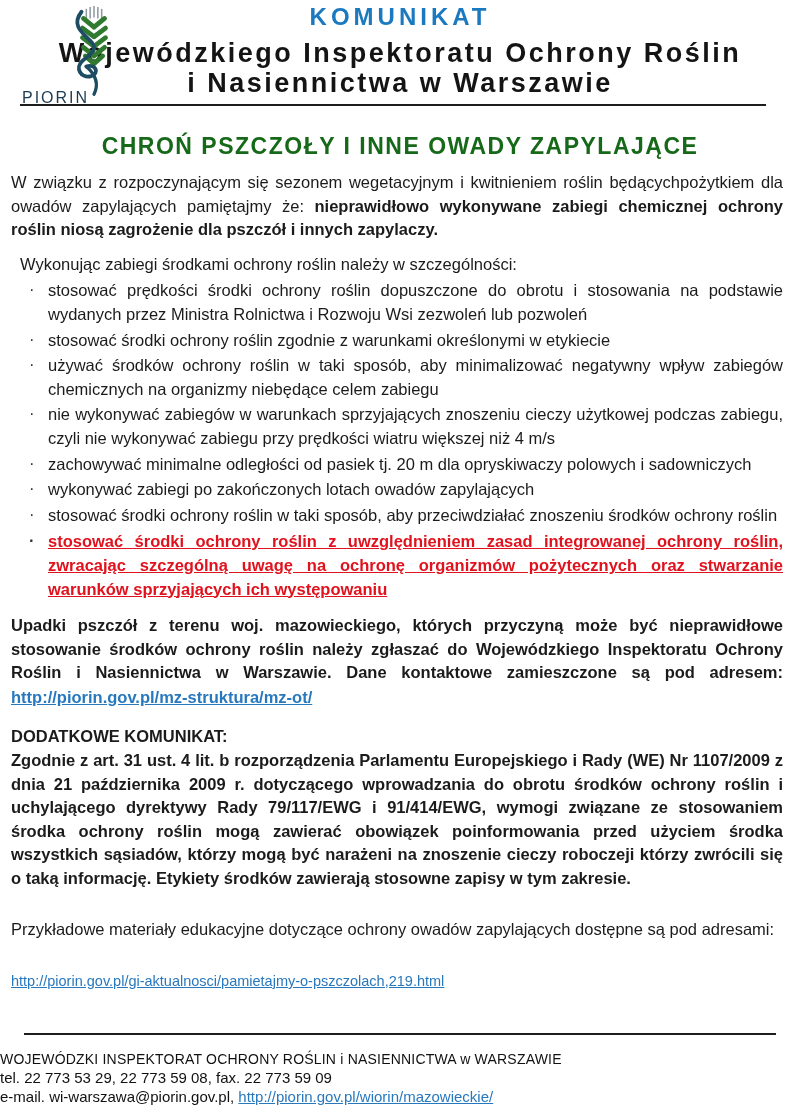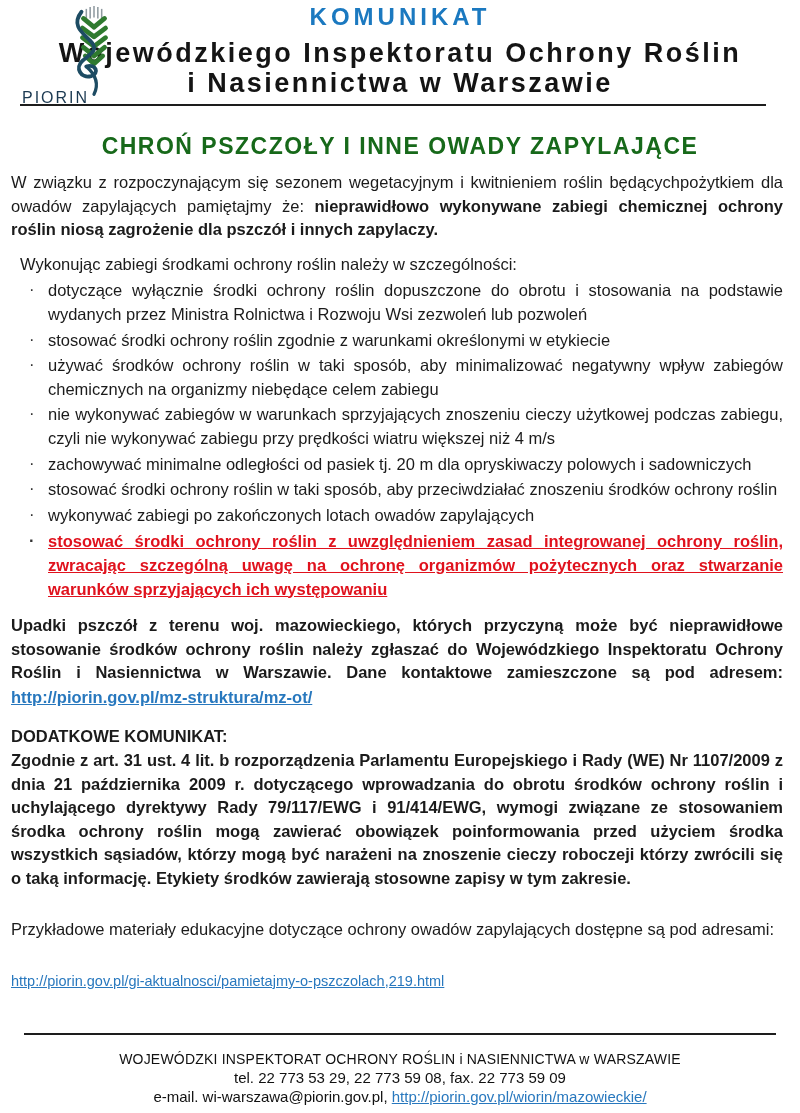--- a/index.html
+++ b/index.html
@@ -56,21 +56,21 @@
   li.highlight::before{color:var(--highlight-red);}
   .report{margin-top:13px;}
   a{color:var(--link-blue);text-decoration:underline;cursor:pointer;}
   .report-link{display:inline-block;font-weight:bold;margin-top:1px;}
   .additional-heading{font-weight:bold;margin-top:16px;}
   .additional-body{font-weight:bold;}
   .materials{margin-top:27px;}
   .materials-links a{display:inline-block;}
   .link-small{font-size:14.5px;margin-top:4px;}
   
-  .footer{position:absolute;left:0;right:0;bottom:8px;text-align:center;}
+  .footer{position:absolute;left:0;right:0;bottom:8px;text-align:left;}
   .footer-rule{border-top:2px solid #1d1d1d;margin:0 24px 16px 24px;}
   .footer-line1{font-size:14px;letter-spacing:.2px;color:#111;}
   .footer-line2,.footer-line3{font-size:15px;margin-top:2px;color:#111;}
 </style>
 </head>
 <body>
 
 <div class="page">
 
   <div class="header">
@@ -109,27 +109,27 @@
 
   <div class="headline">CHROŃ PSZCZOŁY I INNE OWADY ZAPYLAJĄCE</div>
 
   <div class="content">
 
     <p><span>W związku z rozpoczynającym się sezonem wegetacyjnym i kwitnieniem roślin będącychpożytkiem dla owadów zapylających pamiętajmy że: </span><span class="bold">nieprawidłowo wykonywane zabiegi chemicznej ochrony roślin niosą zagrożenie dla pszczół i innych zapylaczy.</span></p>
 
     <div class="list-block">
       <div class="list-intro">Wykonując zabiegi środkami ochrony roślin należy w szczególności:</div>
       <ul class="rules">
-        <li>dotyczące wyłącznie środki ochrony roślin dopuszczone do obrotu i stosowania na podstawie wydanych przez Ministra Rolnictwa i Rozwoju Wsi zezwoleń lub pozwoleń</li>
+        <li>stosować prędkości środki ochrony roślin dopuszczone do obrotu i stosowania na podstawie wydanych przez Ministra Rolnictwa i Rozwoju Wsi zezwoleń lub pozwoleń</li>
         <li>stosować środki ochrony roślin zgodnie z warunkami określonymi w etykiecie</li>
         <li>używać środków ochrony roślin w taki sposób, aby minimalizować negatywny wpływ zabiegów chemicznych na organizmy niebędące celem zabiegu</li>
         <li>nie wykonywać zabiegów w warunkach sprzyjających znoszeniu cieczy użytkowej podczas zabiegu, czyli nie wykonywać zabiegu przy prędkości wiatru większej niż 4 m/s</li>
         <li>zachowywać minimalne odległości od pasiek tj. 20 m dla opryskiwaczy polowych i sadowniczych</li>
+        <li>wykonywać zabiegi po zakończonych lotach owadów zapylających</li>
         <li>stosować środki ochrony roślin w taki sposób, aby przeciwdziałać znoszeniu środków ochrony roślin</li>
-        <li>wykonywać zabiegi po zakończonych lotach owadów zapylających</li>
         <li class="highlight">stosować środki ochrony roślin z uwzględnieniem zasad integrowanej ochrony roślin, zwracając szczególną uwagę na ochronę organizmów pożytecznych oraz stwarzanie warunków sprzyjających ich występowaniu</li>
       </ul>
     </div>
 
     <p class="report bold">
       <span>Upadki pszczół z terenu woj. mazowieckiego, których przyczyną może być nieprawidłowe stosowanie środków ochrony roślin należy zgłaszać do Wojewódzkiego Inspektoratu Ochrony Roślin i Nasiennictwa w Warszawie. Dane kontaktowe zamieszczone są pod adresem:</span>
       <a class="report-link" href="#">http://piorin.gov.pl/mz-struktura/mz-ot/</a>
     </p>
 
     <div class="additional-heading">DODATKOWE KOMUNIKAT:</div>

